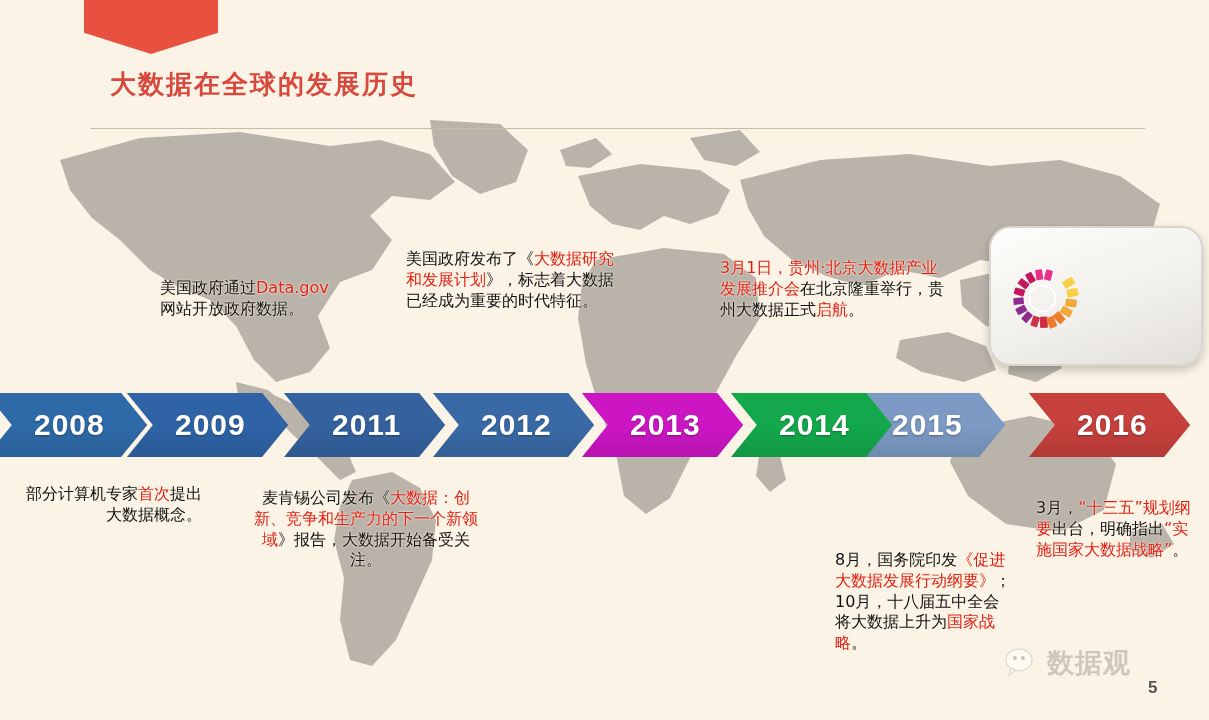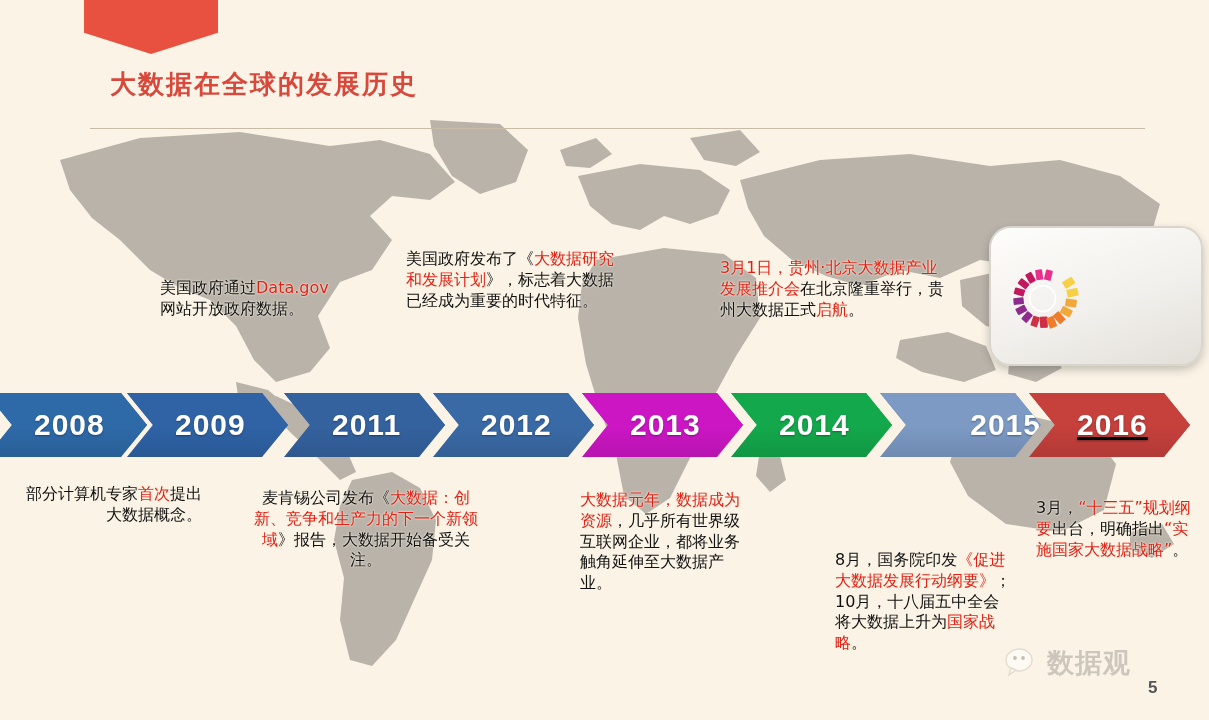--- a/index.html
+++ b/index.html
@@ -250,31 +250,30 @@
       </div>
       <div class="chev" style="left: 433px; width: 161px; background: linear-gradient(rgb(58, 106, 166) 0%, rgb(58, 106, 166) 52%, rgba(0, 0, 0, 0.1) 100%), rgb(58, 106, 166); z-index: 5;">
         <span class="yr">2012</span>
       </div>
       <div class="chev" style="left: 582px; width: 161px; background: linear-gradient(rgb(204, 22, 196) 0%, rgb(204, 22, 196) 52%, rgba(0, 0, 0, 0.1) 100%), rgb(204, 22, 196); z-index: 4;">
         <span class="yr">2013</span>
       </div>
       <div class="chev" style="left: 731px; width: 161px; background: linear-gradient(rgb(19, 168, 75) 0%, rgb(19, 168, 75) 52%, rgba(0, 0, 0, 0.1) 100%), rgb(19, 168, 75); z-index: 3;">
         <span class="yr">2014</span>
       </div>
-      <div class="chev" style="left: 880px; width: 161px; background: linear-gradient(rgb(124, 154, 196) 0%, rgb(124, 154, 196) 52%, rgba(0, 0, 0, 0.1) 100%), rgb(124, 154, 196); z-index: 2; justify-content: flex-end;">
+      <div class="chev" style="left: 844px; width: 161px; background: linear-gradient(rgb(124, 154, 196) 0%, rgb(124, 154, 196) 52%, rgba(0, 0, 0, 0.1) 100%), rgb(124, 154, 196); z-index: 2;">
         <span class="yr">2015</span>
       </div>
-      <div class="chev" style="left: 1029px; width: 161px; background: linear-gradient(rgb(198, 64, 60) 0%, rgb(198, 64, 60) 52%, rgba(0, 0, 0, 0.1) 100%), rgb(198, 64, 60); z-index: 1; text-decoration: underline;">
+      <div class="chev" style="left: 1029px; width: 161px; background: linear-gradient(rgb(198, 64, 60) 0%, rgb(198, 64, 60) 52%, rgba(0, 0, 0, 0.1) 100%), rgb(198, 64, 60); z-index: 1;">
         <span class="yr">2016</span>
       </div>
     </div>
 
   <div class="note" id="note-below-0" style="left:18px; top:484px; width:184px;text-align:right;"><span>部分计算机专家</span><span class="hl">首次</span><span>提出大数据概念。</span></div>
   <div class="note" id="note-below-1" style="left:248px; top:488px; width:236px;text-align:center;"><span>麦肯锡公司发布《</span><span class="hl">大数据：创新、竞争和生产力的下一个新领域</span><span>》报告，大数据开始备受关注。</span></div>
-  <div class="note" id="note-below-2" style="left:580px; top:490px; width:168px;"><span class="hl">大数据元年，数据成为资源</span><span>，几乎所有世界级互联网企业，都将业务触角延伸至大数据产业。</span></div>
   <div class="note" id="note-below-3" style="left:835px; top:502px; width:178px;margin-top:48px;"><span>8月，国务院印发</span><span class="hl">《促进大数据发展行动纲要》</span><span>；10月，十八届五中全会将大数据上升为</span><span class="hl">国家战略</span><span>。</span></div>
   <div class="note" id="note-below-4" style="left:1036px; top:498px; width:166px;"><span>3月，</span><span class="hl">“十三五”规划纲要</span><span>出台，明确指出</span><span class="hl">“实施国家大数据战略”</span><span>。</span></div>
 
   <div id="watermark">
     <svg width="36" height="30" viewBox="0 0 36 30">
       <ellipse cx="14" cy="12" rx="13" ry="11" fill="#ffffff" stroke="#cfc8bf" stroke-width="1.4"></ellipse>
       <path d="M6 20 L4 27 L11 22 Z" fill="#ffffff" stroke="#cfc8bf" stroke-width="1.4"></path>
       <circle cx="10" cy="10" r="1.9" fill="#9b948c"></circle>
       <circle cx="18" cy="10" r="1.9" fill="#9b948c"></circle>
     </svg>

